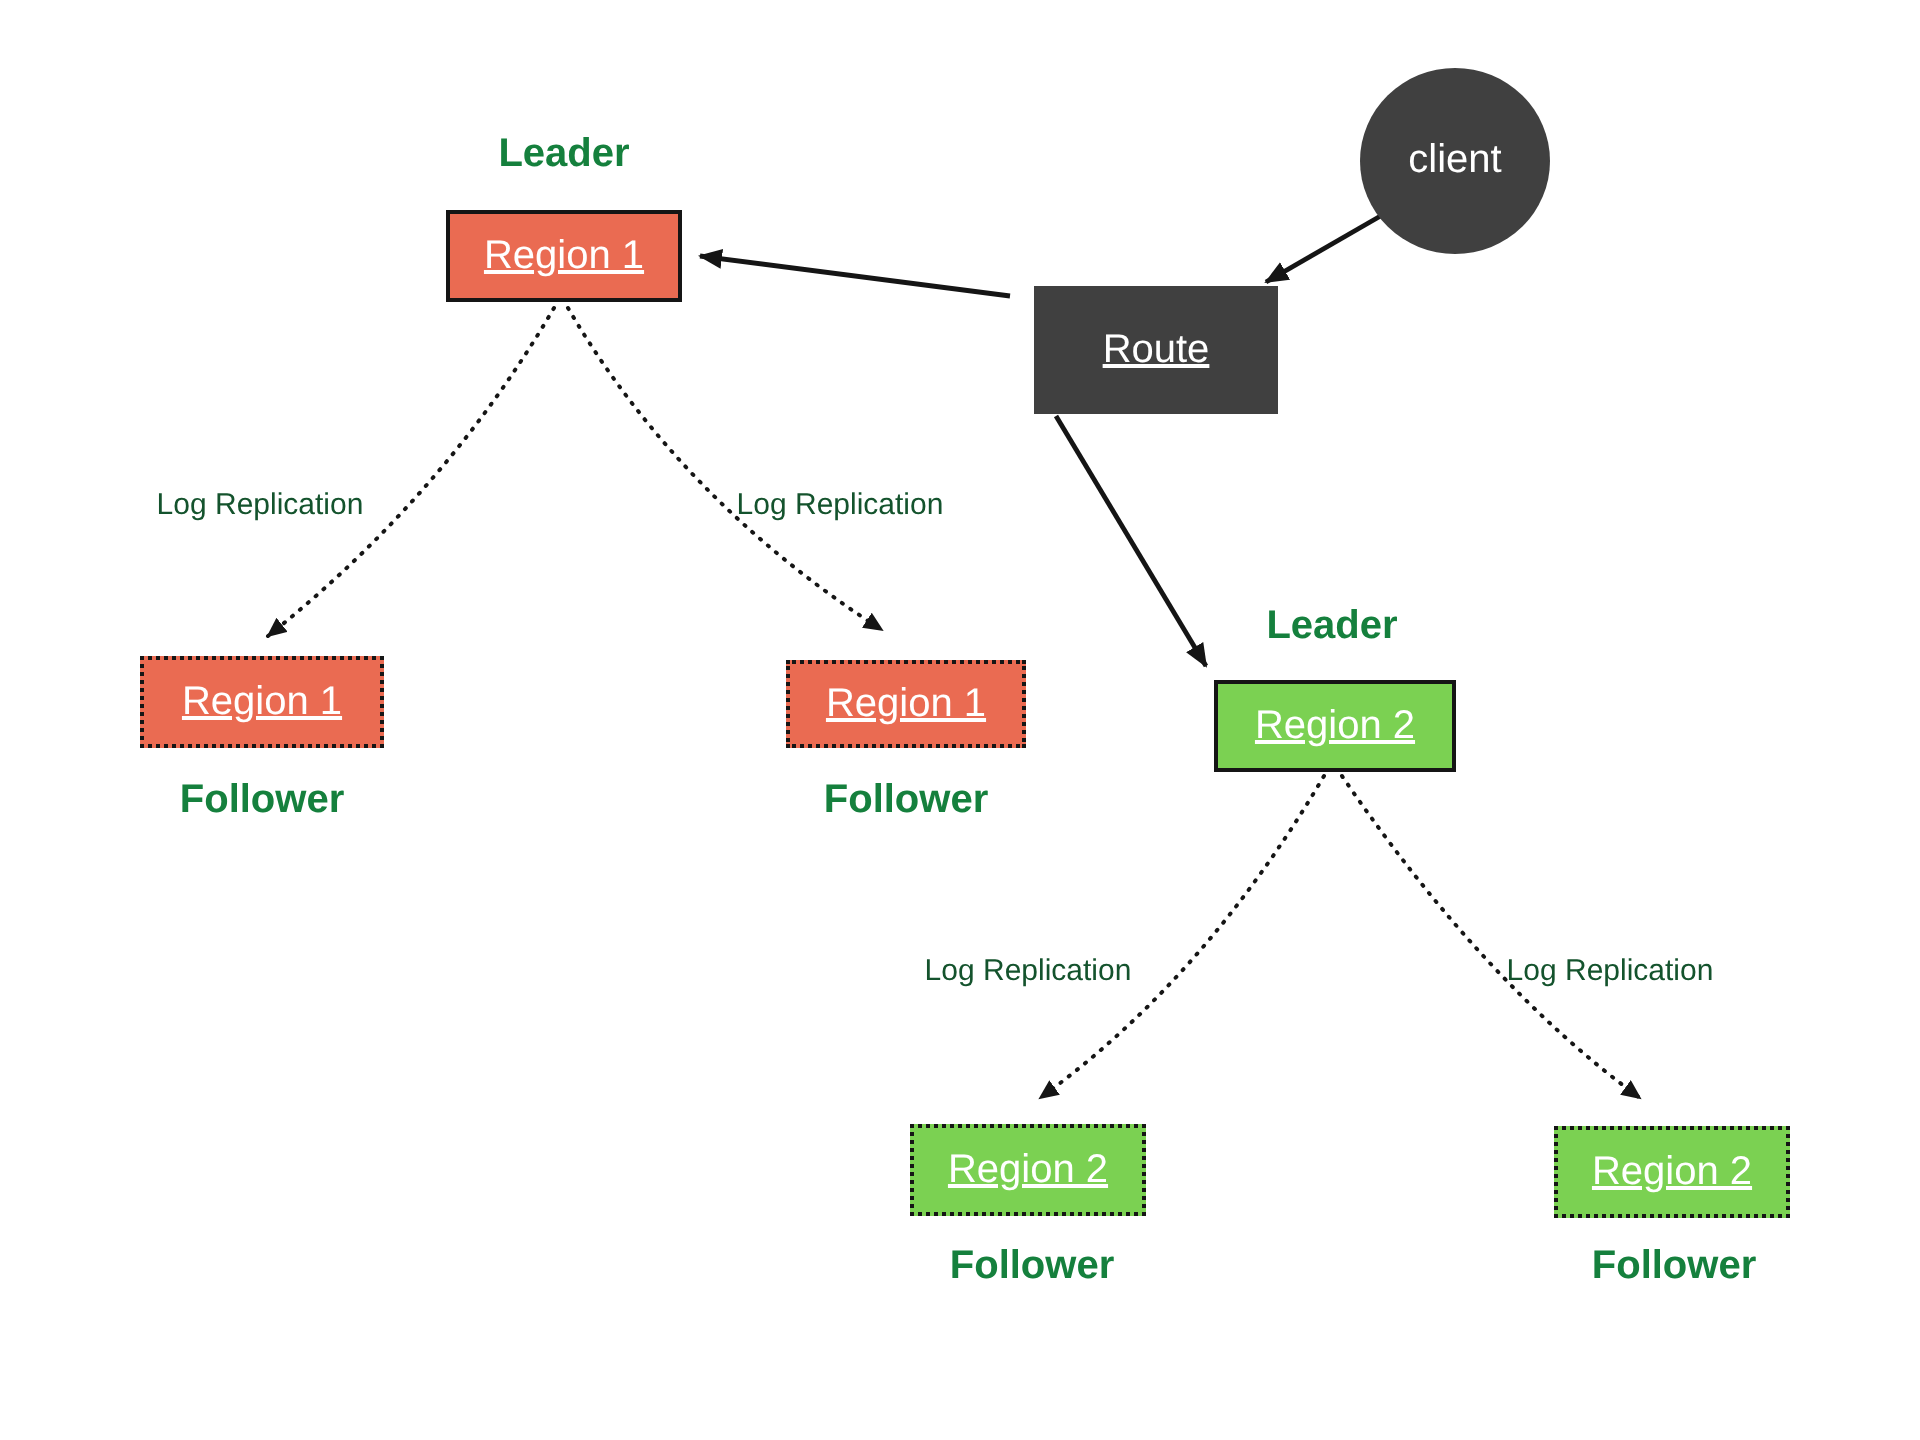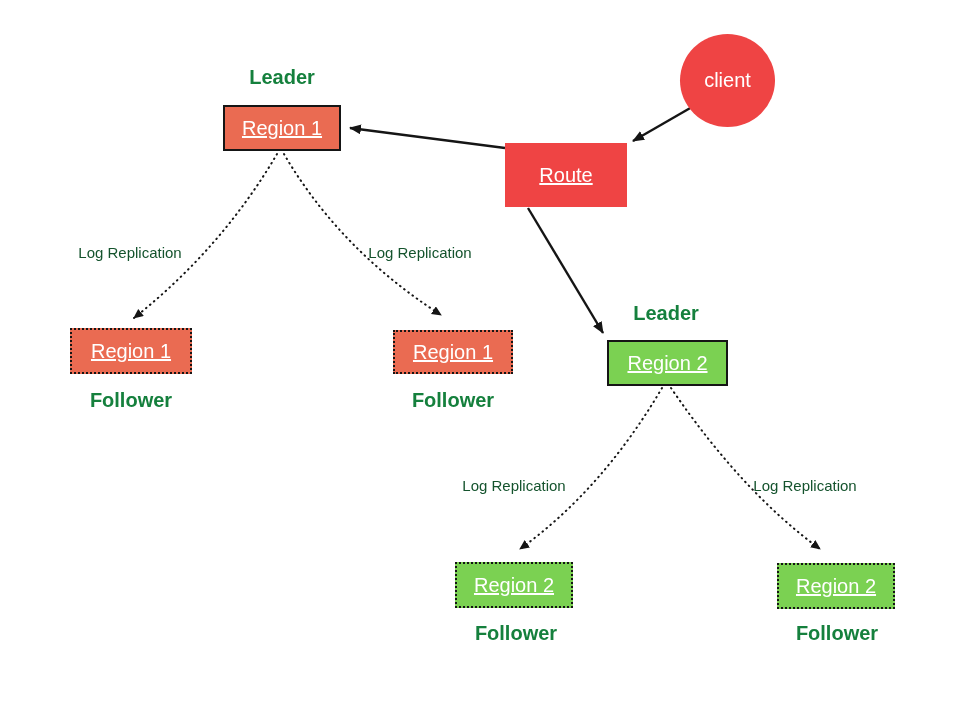--- a/index.html
+++ b/index.html
@@ -14,21 +14,21 @@
   .node-box {
     position:absolute;
     display:flex; align-items:center; justify-content:center;
     color:#ffffff; font-size:20px;
     box-sizing:border-box;
     white-space:nowrap;
     text-decoration:underline;
   }
   .red-fill   { background:#EA6B52; }
   .green-fill { background:#7BD152;justify-content:center; }
-  .blue-fill  { background:#ef4444;text-align:right; }
+  .blue-fill  { background:#404040;text-align:right; }
   .leader-border   { border:2px solid #151515; }
   .follower-border { border:2px dotted #151515; }
   .role-title {
     position:absolute;
     font-weight:bold; font-size:20px; color:#15803d;
     transform:translateX(-50%);
     white-space:nowrap;
   }
   .edge-label {
     position:absolute;
@@ -66,21 +66,21 @@
     <path d="M 277 154 Q 222 248 134 318" fill="none" stroke="#151515" stroke-width="2" stroke-dasharray="0.6 4.6" stroke-linecap="round" marker-end="url(#ah-dot)"></path>
     <path d="M 284 154 Q 340 250 441 315" fill="none" stroke="#151515" stroke-width="2" stroke-dasharray="0.6 4.6" stroke-linecap="round" marker-end="url(#ah-dot)"></path>
     <path d="M 662 388 Q 602 490 520 549" fill="none" stroke="#151515" stroke-width="2" stroke-dasharray="0.6 4.6" stroke-linecap="round" marker-end="url(#ah-dot)"></path>
     <path d="M 671 388 Q 742 492 820 549" fill="none" stroke="#151515" stroke-width="2" stroke-dasharray="0.6 4.6" stroke-linecap="round" marker-end="url(#ah-dot)"></path>
   </svg>
 
   <div class="client-circle blue-fill" style="left:680px; top:34px;">
     <span>client</span>
   </div>
 
-  <div class="node-box blue-fill" style="left:505px; top:143px; width:122px; height:64px;">
+  <div class="node-box blue-fill" style="left:517px; top:143px; width:122px; height:64px;">
     <span>Route</span>
   </div>
 
   <div class="role-title" style="left:282px; top:66px;">Leader</div>
   <div class="node-box red-fill leader-border" style="left:223px; top:105px; width:118px; height:46px;">
     <span>Region 1</span>
   </div>
 
   <div class="edge-label" style="left:130px; top:244px;">Log Replication</div>
   <div class="edge-label" style="left:420px; top:244px;">Log Replication</div>

